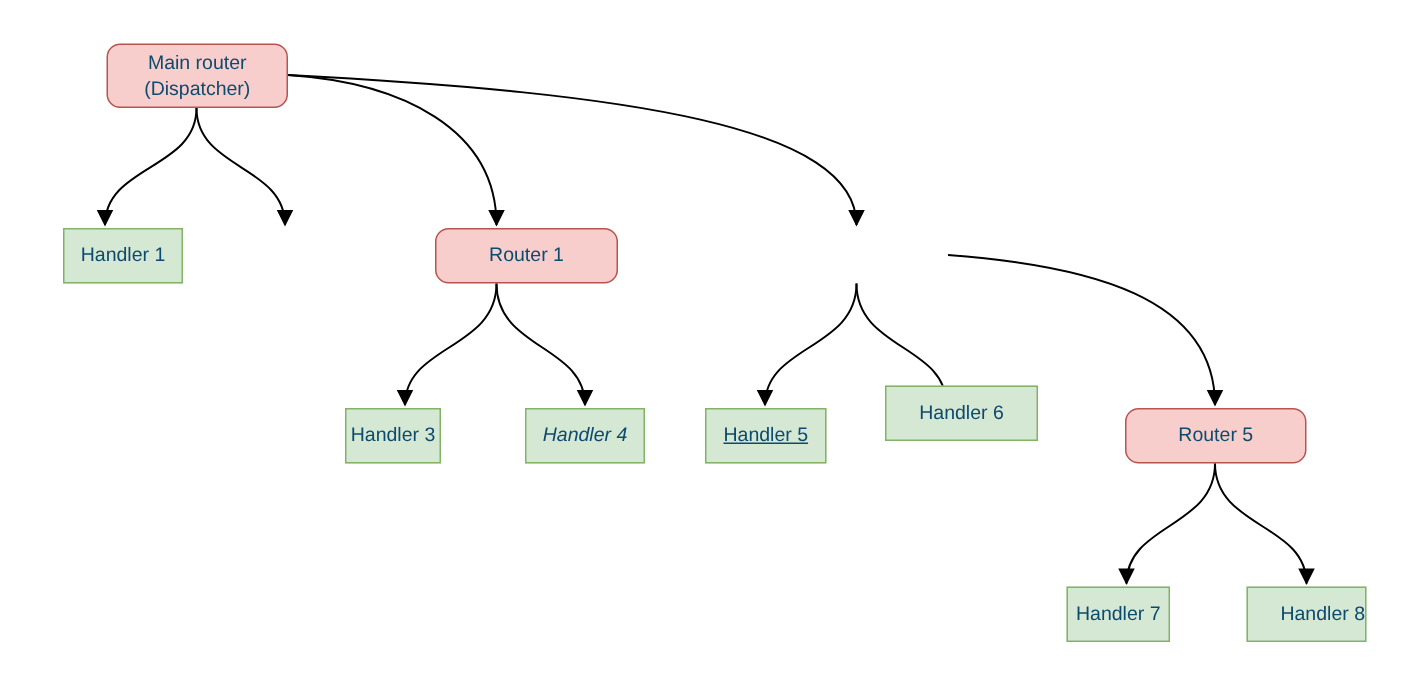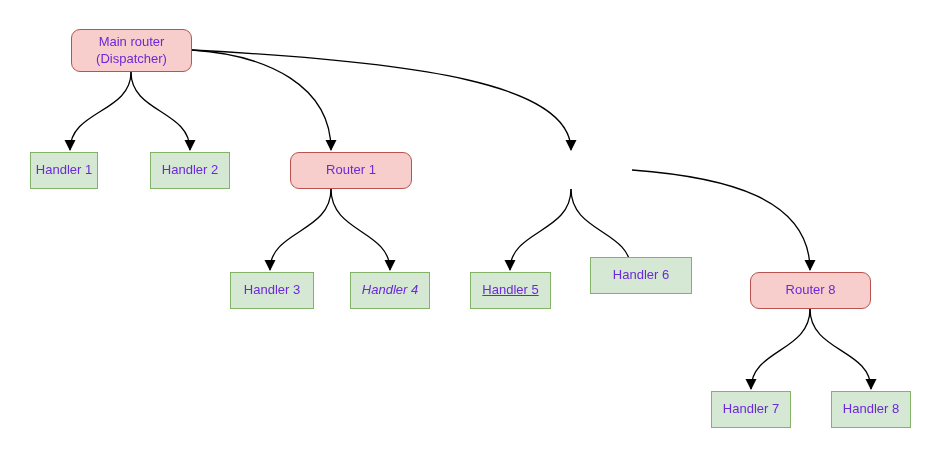--- a/index.html
+++ b/index.html
@@ -25,21 +25,21 @@
   .node {
     position: absolute;
     box-sizing: border-box;
     display: flex;
     flex-direction: column;
     align-items: center;
     justify-content: center;
     text-align: center;
     font-size: 13px;
     line-height: 1.3;
-    color: #6d28d9;
+    color: #0c4a6e;
   }
   .router {
     background: #f8cecc;
     border: 1px solid #b85450;
     border-radius: 9px;
   }
   .handler {
     background: #d5e8d4;
     border: 1px solid #82b366;
   }
@@ -68,54 +68,51 @@
       <path d="M 810 309 C 810 352 751 349 751 389" marker-end="url(#arrowhead)"></path>
       <path d="M 810 309 C 810 352 871 349 871 389" marker-end="url(#arrowhead)"></path>
     </g>
   </svg>
 
   <div class="node router" style="left:71px; top:29px; width:121px; height:43px;">
     <span>Main router</span>
     <span>(Dispatcher)</span>
   </div>
 
-  <div class="node handler" style="left:30px; top:152px; width:68px; height:37px;">
+  <div class="node handler" style="left:42px; top:152px; width:80px; height:37px;">
     <span>Handler 1</span>
   </div>
 
-  <div class="node handler" style="left:150px; top:152px; width:80px; height:37px;">
-    <span>Handler 2</span>
-  </div>
 
   <div class="node router" style="left:270px; top:152px; width:122px; height:37px;margin-left:20px;">
     <span>Router 1</span>
   </div>
 
 
-  <div class="node handler" style="left:230px; top:272px; width:84px; height:37px;">
+  <div class="node handler" style="left:230px; top:272px; width:64px; height:37px;">
     <span>Handler 3</span>
   </div>
 
   <div class="node handler" style="left:350px; top:272px; width:80px; height:37px;font-style:italic;">
     <span>Handler 4</span>
   </div>
 
   <div class="node handler" style="left:470px; top:272px; width:81px; height:37px;text-decoration:underline;">
     <span>Handler 5</span>
   </div>
 
   <div class="node handler" style="left:590px; top:257px; width:102px; height:37px;">
     <span>Handler 6</span>
   </div>
 
   <div class="node router" style="left:750px; top:272px; width:121px; height:37px;">
-    <span>Router 8</span>
+    <span>Router 5</span>
   </div>
 
-  <div class="node handler" style="left:711px; top:391px; width:80px; height:37px;">
+  <div class="node handler" style="left:711px; top:391px; width:69px; height:37px;">
     <span>Handler 7</span>
   </div>
 
-  <div class="node handler" style="left:831px; top:391px; width:80px; height:37px;">
+  <div class="node handler" style="left:831px; top:391px; width:80px; height:37px;align-items:flex-end;">
     <span>Handler 8</span>
   </div>
 
 </div>
 
 </body></html>

